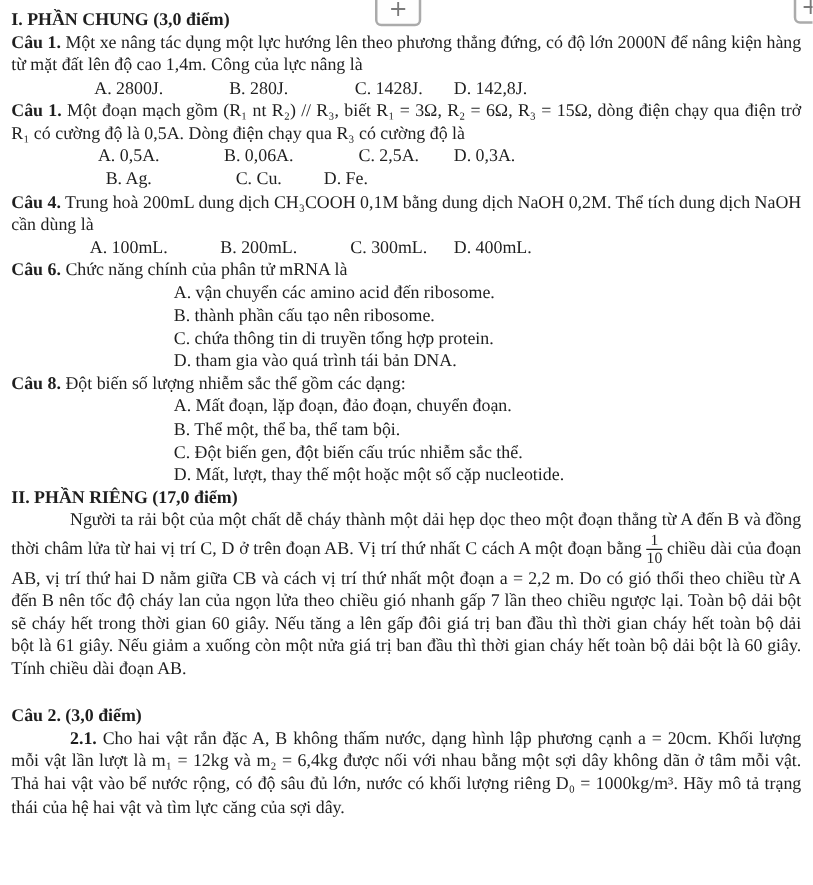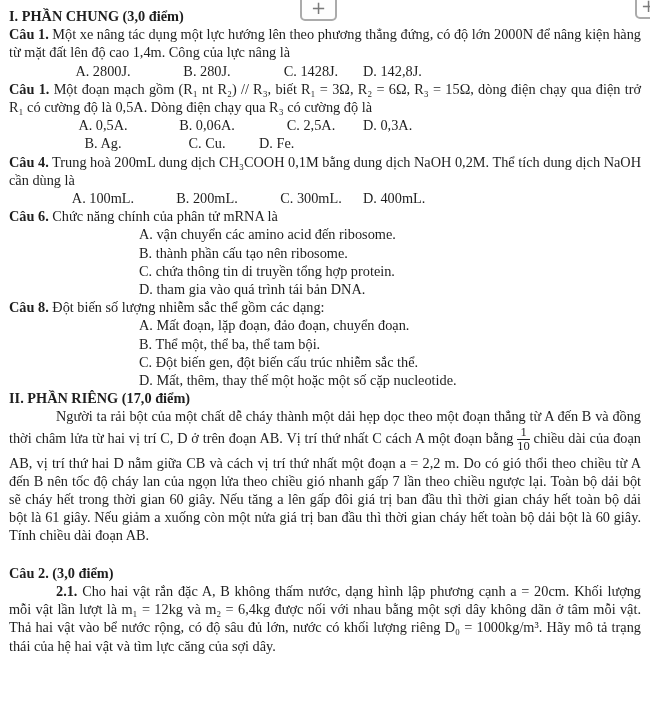--- a/index.html
+++ b/index.html
@@ -108,21 +108,21 @@
     <p>C. chứa thông tin di truyền tổng hợp protein.</p>
     <p>D. tham gia vào quá trình tái bản DNA.</p>
   </div>
 
   <p><b class="q-label">Câu 8.</b>
     <span>Đột biến số lượng nhiễm sắc thể gồm các dạng:</span></p>
   <div class="opt-list">
     <p>A. Mất đoạn, lặp đoạn, đảo đoạn, chuyển đoạn.</p>
     <p>B. Thể một, thể ba, thể tam bội.</p>
     <p>C. Đột biến gen, đột biến cấu trúc nhiễm sắc thể.</p>
-    <p>D. Mất, thêm, thay thế một hoặc một số cặp nucleotide.</p>
+    <p>D. Mất, lượt, thay thế một hoặc một số cặp nucleotide.</p>
   </div>
 
   <p class="section-heading">II. PHẦN RIÊNG (17,0 điểm)</p>
 
   <p class="para">
     <span>Người ta rải bột của một chất dễ cháy thành một dải hẹp dọc theo một đoạn thẳng từ A đến B và đồng thời châm lửa từ hai vị trí C, D ở trên đoạn AB. Vị trí thứ nhất C cách A một đoạn bằng</span>
     <span class="frac"><span class="num">1</span><span class="den">10</span></span>
     <span>chiều dài của đoạn AB, vị trí thứ hai D nằm giữa CB và cách vị trí thứ nhất một đoạn a = 2,2 m. Do có gió thổi theo chiều từ A đến B nên tốc độ cháy lan của ngọn lửa theo chiều gió nhanh gấp 7 lần theo chiều ngược lại. Toàn bộ dải bột sẽ cháy hết trong thời gian 60 giây. Nếu tăng a lên gấp đôi giá trị ban đầu thì thời gian cháy hết toàn bộ dải bột là 61 giây. Nếu giảm a xuống còn một nửa giá trị ban đầu thì thời gian cháy hết toàn bộ dải bột là 60 giây. Tính chiều dài đoạn AB.</span>
   </p>
 

